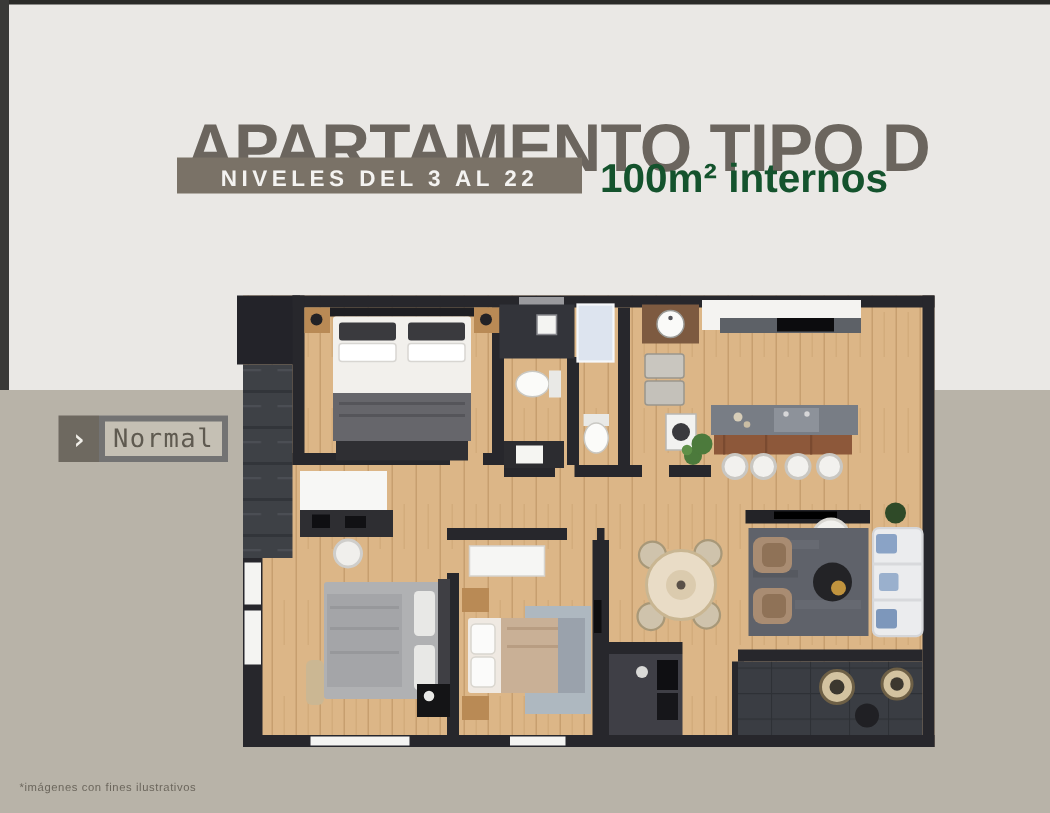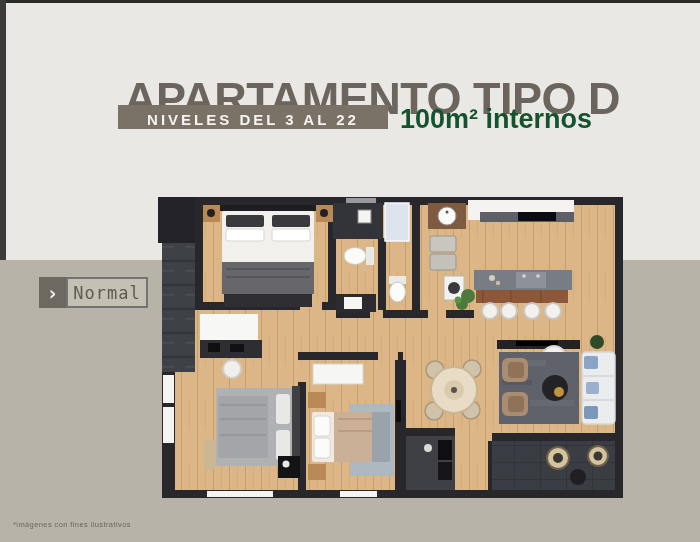--- a/index.html
+++ b/index.html
@@ -25,21 +25,21 @@
     font-size:27px;font-weight:bold;color:#14532d;letter-spacing:0;white-space:nowrap;
   }
   .view-toggle{
     position:absolute;left:39px;top:277px;height:31px;display:flex;align-items:stretch;
   }
   .view-toggle .chev{
     width:27px;background:#6e6960;color:#f1efe9;display:flex;align-items:center;justify-content:center;
     font-size:19px;font-weight:bold;font-family:"DejaVu Sans Mono",monospace;
   }
   .view-toggle .lbl{
-    width:78px;border:2px solid #737373;background:#c5c0b4;color:#5f5a50;
+    width:78px;border:4px solid #737373;background:#c5c0b4;color:#5f5a50;
     font-family:"DejaVu Sans Mono",monospace;font-size:17px;letter-spacing:1px;
     display:flex;align-items:center;justify-content:center;
   }
   .disclaimer{
     position:absolute;left:13px;top:520px;font-size:7.5px;color:#6b665c;letter-spacing:.4px;text-align:right;
   }
   .plan{position:absolute;left:150px;top:190px;width:475px;height:315px;}
 </style>
 </head>
 <body>

